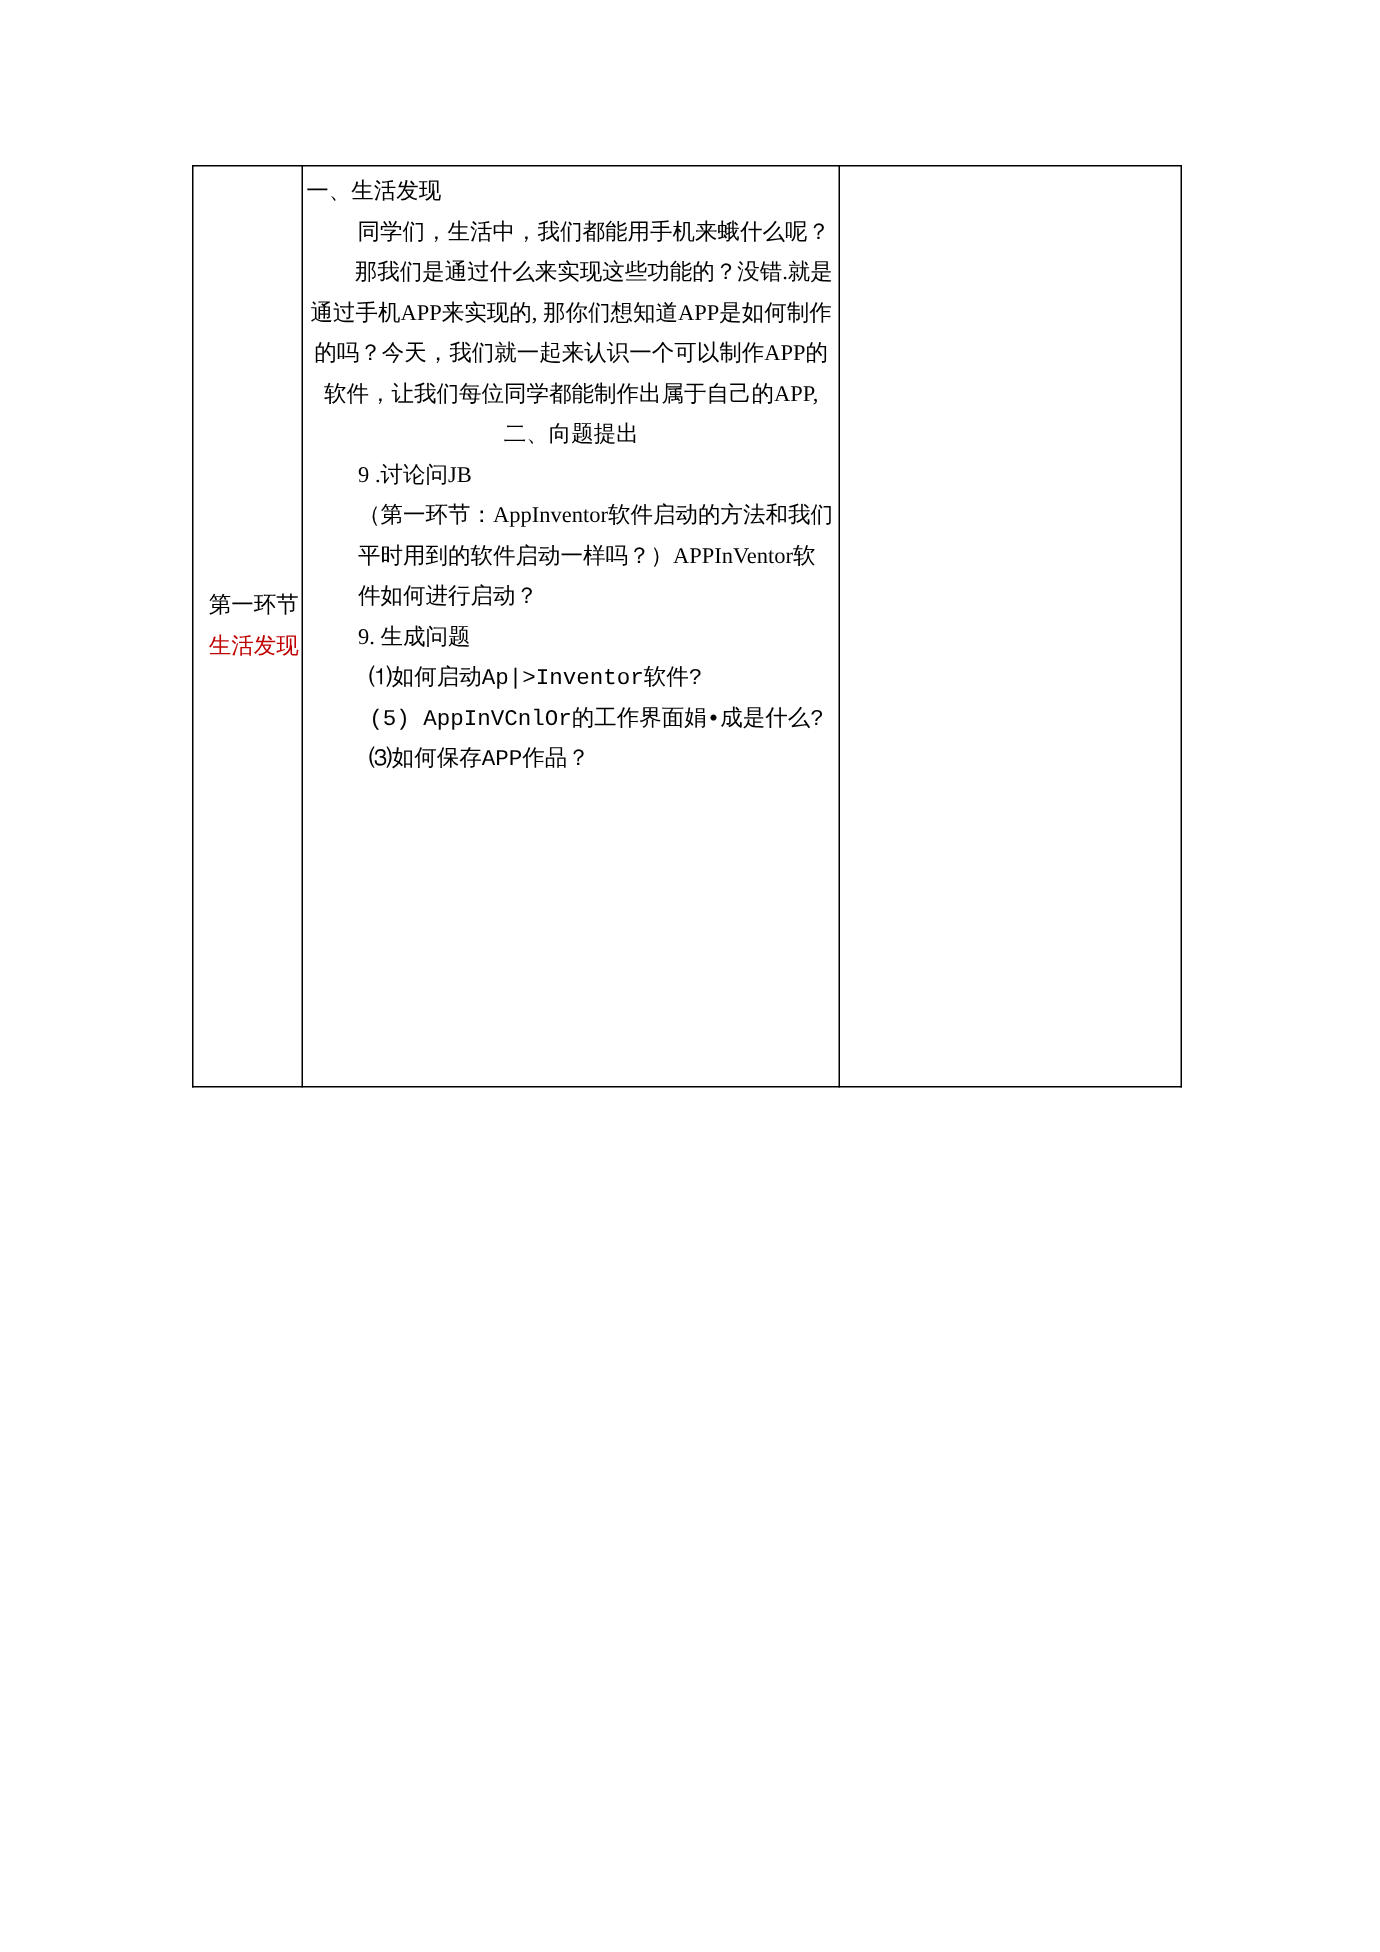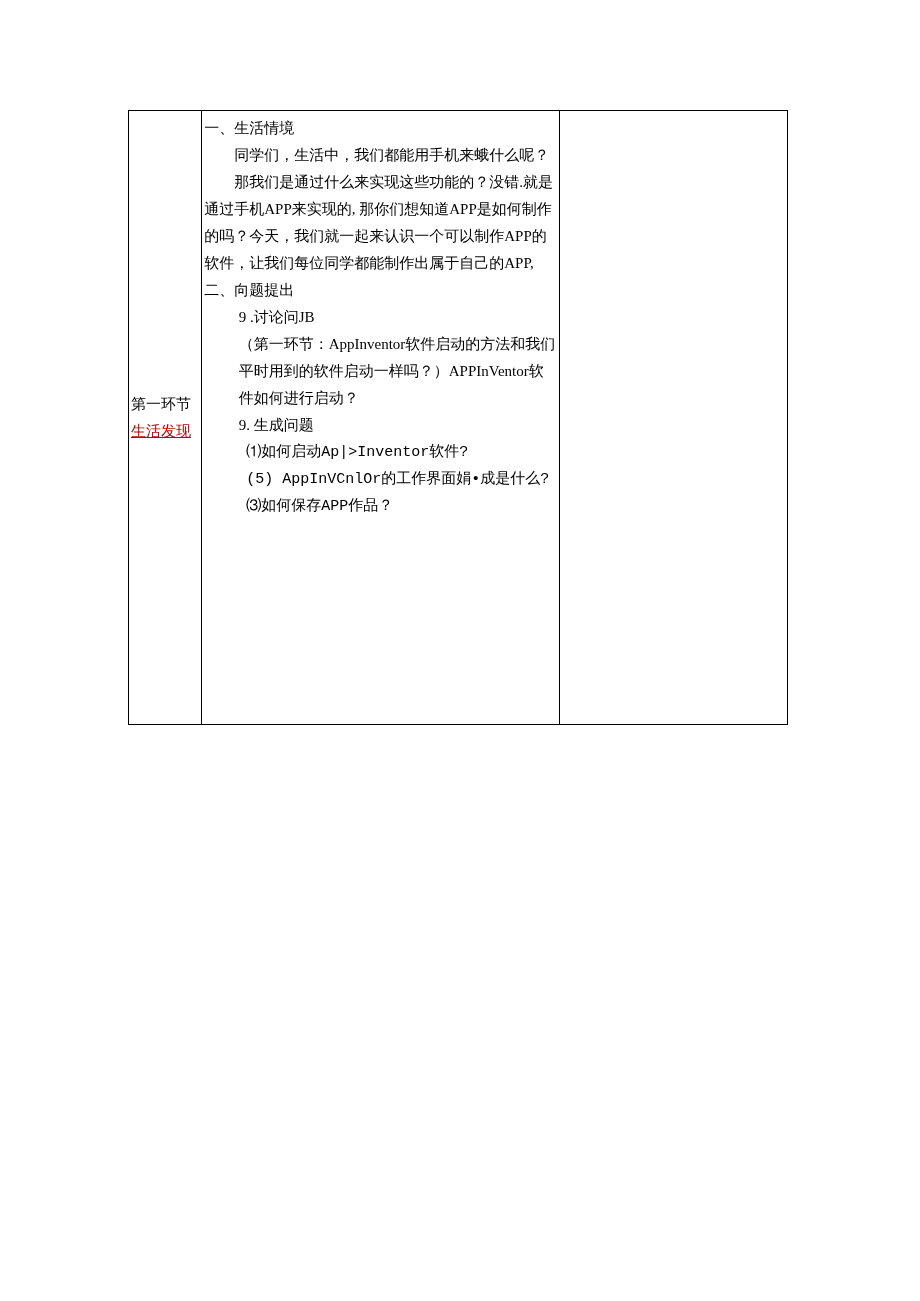--- a/index.html
+++ b/index.html
@@ -23,50 +23,50 @@
     margin-left: 128px;
     width: 660px;
   }
   td {
     border: 1px solid #000;
     vertical-align: middle;
     padding: 4px 2px;
   }
   td.col1 {
     width: 70px;
-    text-align: left;
+    text-align: right;
     vertical-align: middle;
     margin-left: 22px;
   }
   td.col2 {
     width: 360px;
     vertical-align: top;
   }
   td.col3 {
     width: 230px;
   }
-  .red { color: #c00000; text-decoration: underline; }
-  .indent { text-indent: 2em; }
+  .red { color: #c00000; }
+  .indent { text-indent: 2em; text-align: center; }
   .indent-more { padding-left: 2.3em; }
   .item { padding-left: 2.8em; font-family: Liberation Mono, monospace; }
   .spacer { height: 200px; }
 </style>
 </head>
 <body>
 
 <div class="page">
   <table>
     <tbody>
         <tr>
       <td class="col1">
         <div>第一环节</div>
         <div class="red">生活发现</div>
       </td>
       <td class="col2">
-        <div>一、生活情境</div>
+        <div>一、生活发现</div>
         <div class="indent">同学们，生活中，我们都能用手机来蛾什么呢？</div>
         <div class="indent">那我们是通过什么来实现这些功能的？没错.就是通过手机APP来实现的, 那你们想知道APP是如何制作的吗？今天，我们就一起来认识一个可以制作APP的软件，让我们每位同学都能制作出属于自己的APP,二、向题提出</div>
         <div class="indent-more">9 .讨论问JB</div>
         <div class="indent-more">（第一环节：AppInventor软件启动的方法和我们平时用到的软件启动一样吗？）APPInVentor软件如何进行启动？</div>
         <div class="indent-more">9. 生成问题</div>
         <div class="item">⑴如何启动Ap|&gt;Inventor软件?</div>
         <div class="item">(5)  AppInVCnlOr的工作界面娟•成是什么?</div>
         <div class="item">⑶如何保存APP作品？</div>
         <div class="spacer"></div>
       </td>

